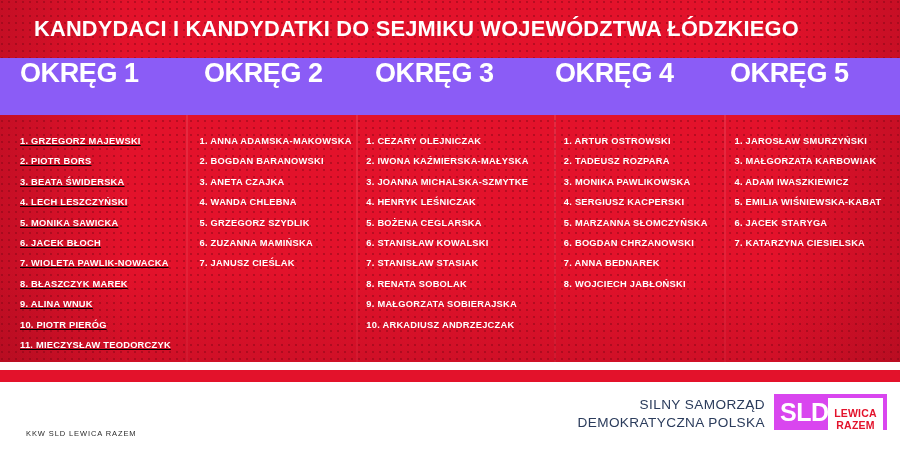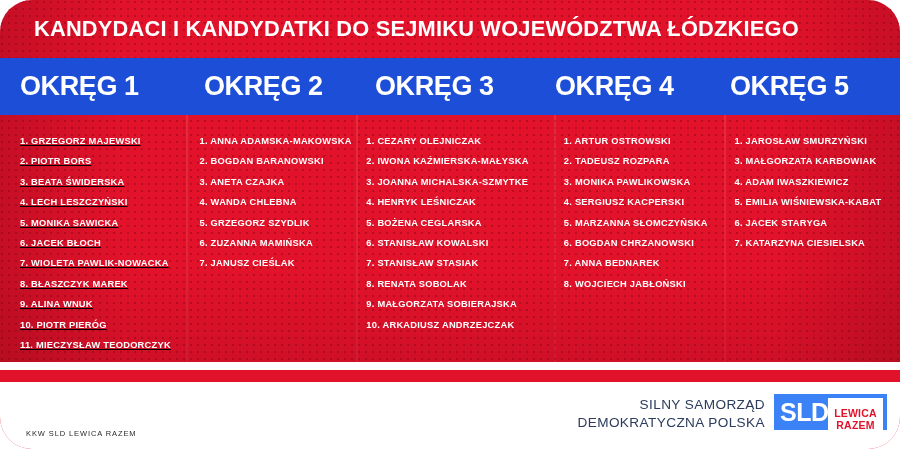--- a/index.html
+++ b/index.html
@@ -12,21 +12,20 @@
     overflow: hidden;
     font-family: "Liberation Sans", sans-serif;
     background: #ffffff;
   }
   .poster {
     position: relative;
     width: 900px;
     height: 449px;
     background: #e3122b;
     overflow: hidden;
-    border-radius: 32px;
   }
   
   .texture {
     position: absolute;
     left: 0; top: 0;
     width: 900px;
     height: 382px;
     background-image:
       radial-gradient(circle at 2px 2px, rgba(150,8,26,0.55) 1.1px, rgba(150,8,26,0) 1.5px);
     background-size: 7px 7px;
@@ -65,23 +64,22 @@
     transform: scaleX(0.97);
     transform-origin: left center;
   }
 
   
   .district-band {
     position: absolute;
     left: 0; top: 58px;
     width: 900px;
     height: 57px;
-    background: #1d4ed8;
-    display: flex;
-    align-items: center;
+    background: #8b5cf6;
+    display: flex;
     z-index: 5;
   }
   .district-head {
     color: #ffffff;
     font-size: 27px;
     font-weight: bold;
     letter-spacing: -0.4px;
     white-space: nowrap;
     box-sizing: border-box;
   }
@@ -171,21 +169,21 @@
     letter-spacing: 0.4px;
     line-height: 17.5px;
     white-space: nowrap;
   }
   .logo {
     position: absolute;
     right: 13px;
     top: 12px;
     width: 113px;
     height: 36px;
-    background: #3b82f6;
+    background: #d946ef;
     display: flex;
     align-items: flex-end;
     box-sizing: border-box;
     text-align: center;
   }
   .logo-sld {
     color: #ffffff;
     font-size: 25px;
     font-weight: bold;
     letter-spacing: -0.5px;

